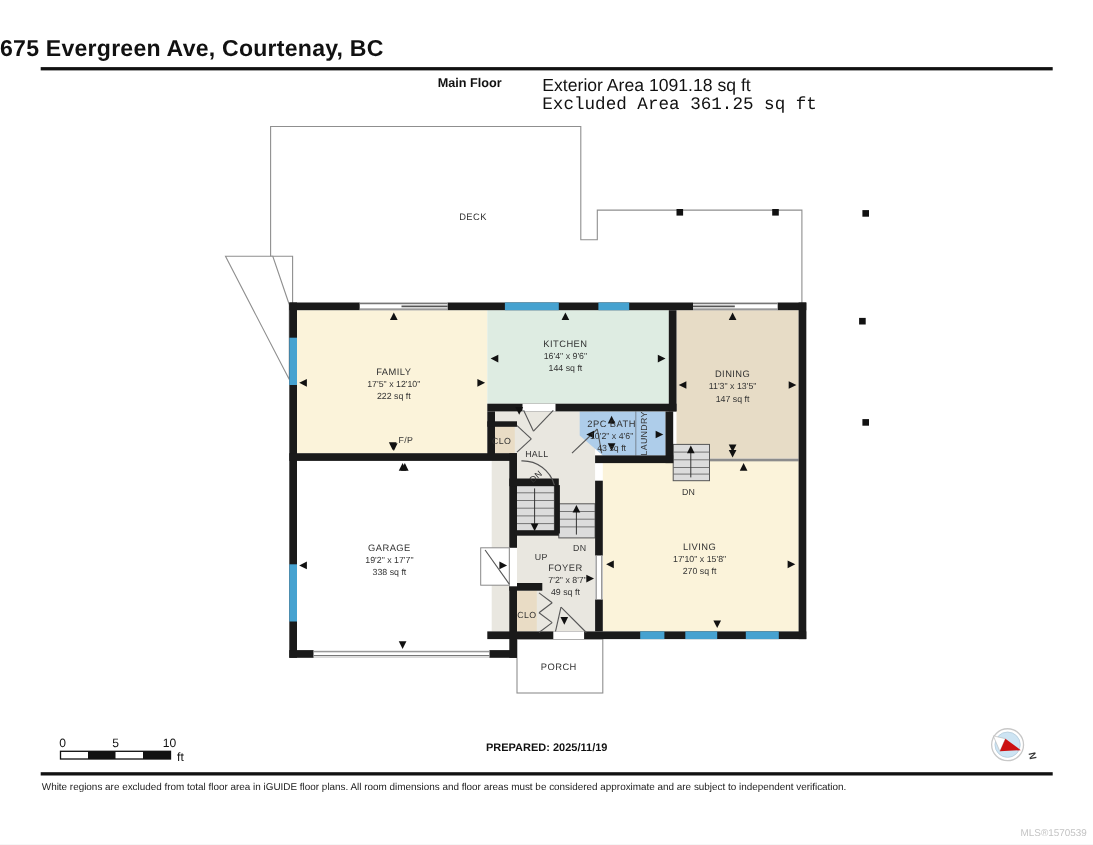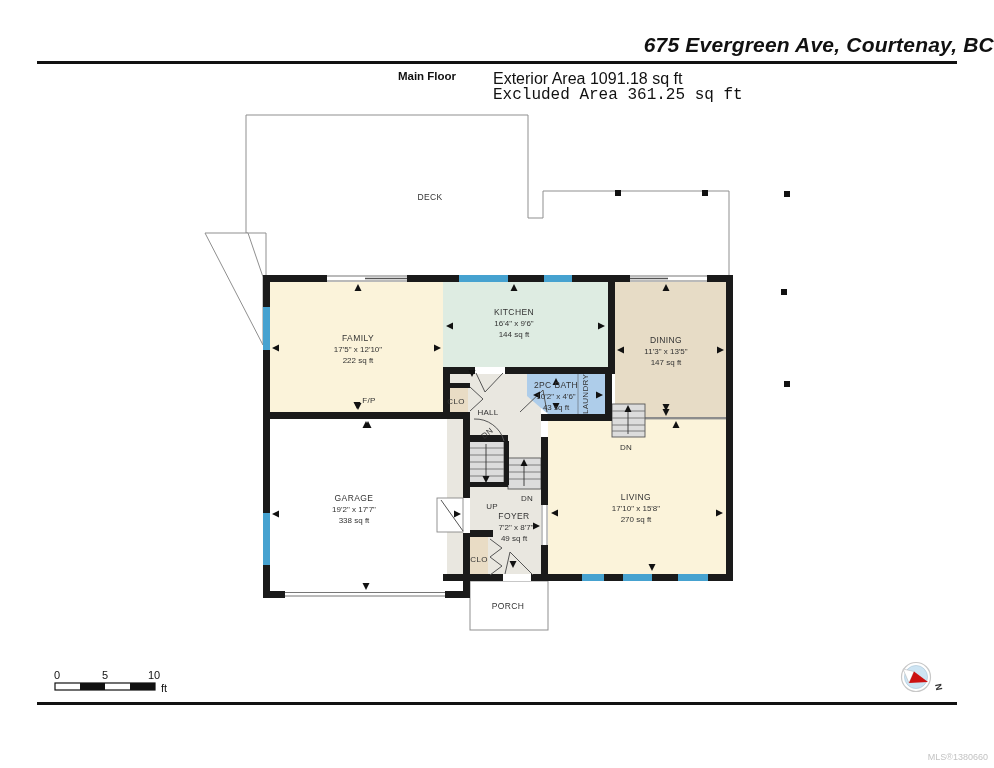--- a/index.html
+++ b/index.html
@@ -1,19 +1,19 @@
 <!DOCTYPE html>
 <html><head>
 <meta charset="utf-8">
 <style>
   html,body{margin:0;padding:0;background:#e8e8e8;}
   .page{position:relative;width:994px;height:768px;background:#ffffff;overflow:hidden;
         font-family:"Liberation Sans", sans-serif;color:#111;}
-  .title{position:absolute;top:33px;left:0;width:100%;text-align:right;
-         font-size:21px;font-weight:bold;letter-spacing:.2px;font-style:italic;}
+  .title{position:absolute;top:33px;left:0;width:100%;text-align:left;
+         font-size:21px;font-weight:bold;letter-spacing:.2px;}
   .rule{position:absolute;left:37px;width:920px;background:#111;}
   .rule.top{top:61px;height:3px;}
   .rule.bottom{top:702px;height:3px;}
   .floor-label{position:absolute;top:70px;left:357px;width:140px;text-align:center;
                font-size:11.5px;font-weight:bold;}
   .area-line{position:absolute;left:493px;font-size:16px;}
   .area-line.l1{top:70px;} .area-line.l2{top:86px;font-family:Liberation Mono, monospace;}
   .prepared{position:absolute;top:675px;left:0;width:100%;text-align:center;
             font-size:10px;font-weight:bold;}
   .disclaimer{position:absolute;top:710px;left:38px;width:900px;font-size:9px;color:#222;}
@@ -265,15 +265,17 @@
 
     <g>
       <circle cx="916" cy="677" r="14.5" fill="#ffffff" stroke="#c8c8c8" stroke-width="1.2"></circle>
       <circle cx="916" cy="677" r="11.5" fill="#cde4f3" stroke="#b7cedd" stroke-width="0.8"></circle>
       <polygon points="903,669 914,671.5 909,683" fill="#ffffff" stroke="#bbb" stroke-width="0.6"></polygon>
       <polygon points="909,683 914,671.5 928,682" fill="#cc1111"></polygon>
       <text x="938" y="687" font-size="9" font-weight="bold" fill="#333" transform="rotate(78 938 684)">N</text>
     </g>
   </svg>
 
+  <div class="prepared">PREPARED: 2025/11/19</div>
   <div class="rule bottom"></div>
-  <div class="mls">MLS®1380660</div>
+  <div class="disclaimer">White regions are excluded from total floor area in iGUIDE floor plans. All room dimensions and floor areas must be considered approximate and are subject to independent verification.</div>
+  <div class="mls">MLS®1570539</div>
 </div>
 
 </body></html>

